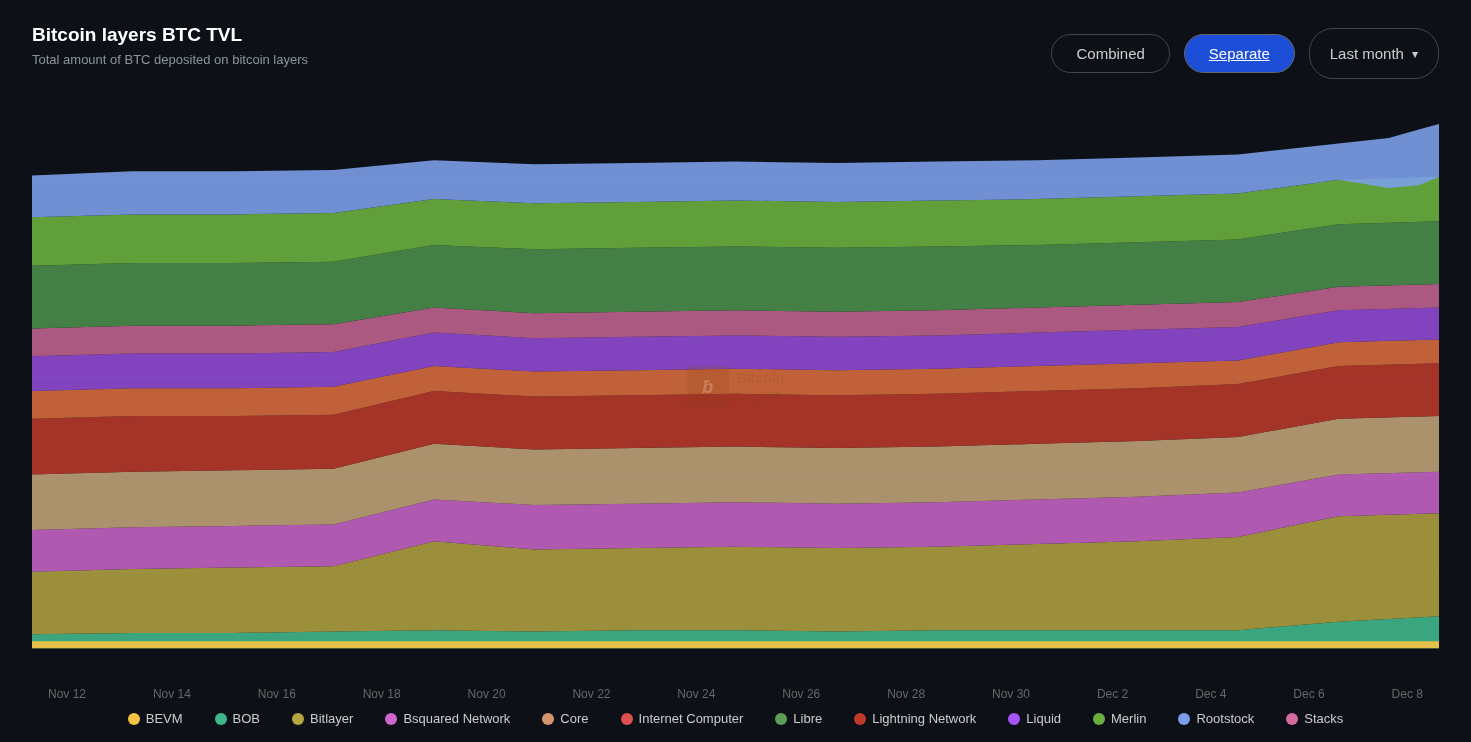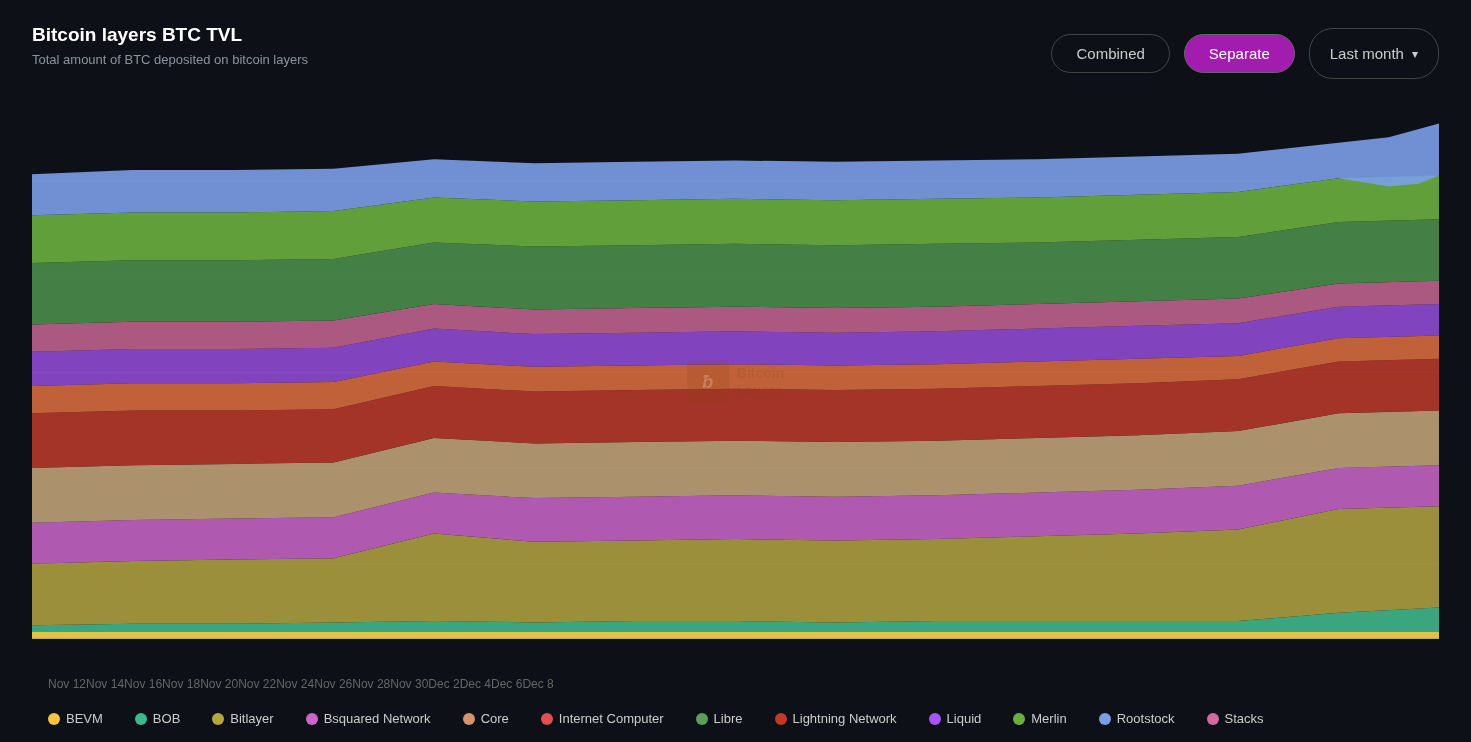--- a/index.html
+++ b/index.html
@@ -47,23 +47,24 @@
       padding: 10px 24px;
       border-radius: 24px;
       border: 1.5px solid #444;
       background: transparent;
       color: #ccc;
       font-size: 15px;
       font-weight: 500;
       cursor: pointer;
     }
     .btn-toggle.active {
-      background: #a21caf;
+      background: #1d4ed8;
       border-color: #666;
       color: #fff;
+      text-decoration: underline;
     }
     .btn-dropdown {
       padding: 16px 20px;
       border-radius: 24px;
       border: 1.5px solid #444;
       background: transparent;
       color: #ccc;
       font-size: 15px;
       font-weight: 500;
       cursor: pointer;
@@ -109,22 +110,23 @@
     }
     .watermark-text {
       font-size: 14px;
       color: #8B4513;
       font-weight: 700;
       line-height: 1.2;
     }
     .legend {
       display: flex;
       flex-wrap: wrap;
+      justify-content: center;
       gap: 6px 32px;
-      margin-top: 14px;
+      margin-top: 4px;
       padding: 0 16px;
     }
     .legend-item {
       display: flex;
       align-items: center;
       gap: 6px;
       font-size: 13px;
       color: #ccc;
     }
     .legend-dot {
@@ -189,21 +191,21 @@
       <path d="M0,55 L100,52 L200,52 L300,51 L400,44 L500,47 L600,46 L700,45 L800,46 L900,45 L1000,44 L1100,42 L1200,40 L1300,32 L1350,28 L1380,22 L1400,18 L1400,56 L1380,62 L1350,64 L1300,58 L1200,68 L1100,70 L1000,72 L900,73 L800,74 L700,73 L600,74 L500,75 L400,72 L300,82 L200,83 L100,83 L0,85 Z" fill="#7b9ee8" opacity="0.9"></path>
 
       <path d="M0,390 L1400,390 L1400,395 L0,395 Z" fill="#f6c343" opacity="0.9"></path>
     </svg>
 
     
     <div style="position:absolute; bottom:0; left:0; right:0; display:flex; justify-content:space-between; padding:0 8px; font-size:12px; color:#666;">
     </div>
   </div>
 
-  <div style="display:flex; justify-content:flex-start; padding:4px 16px 6px 16px; font-size:12px; color:#666;">
+  <div style="display:flex; justify-content:space-between; padding:4px 16px 6px 16px; font-size:12px; color:#666;">
     <span>Nov 12</span>
     <span>Nov 14</span>
     <span>Nov 16</span>
     <span>Nov 18</span>
     <span>Nov 20</span>
     <span>Nov 22</span>
     <span>Nov 24</span>
     <span>Nov 26</span>
     <span>Nov 28</span>
     <span>Nov 30</span>

